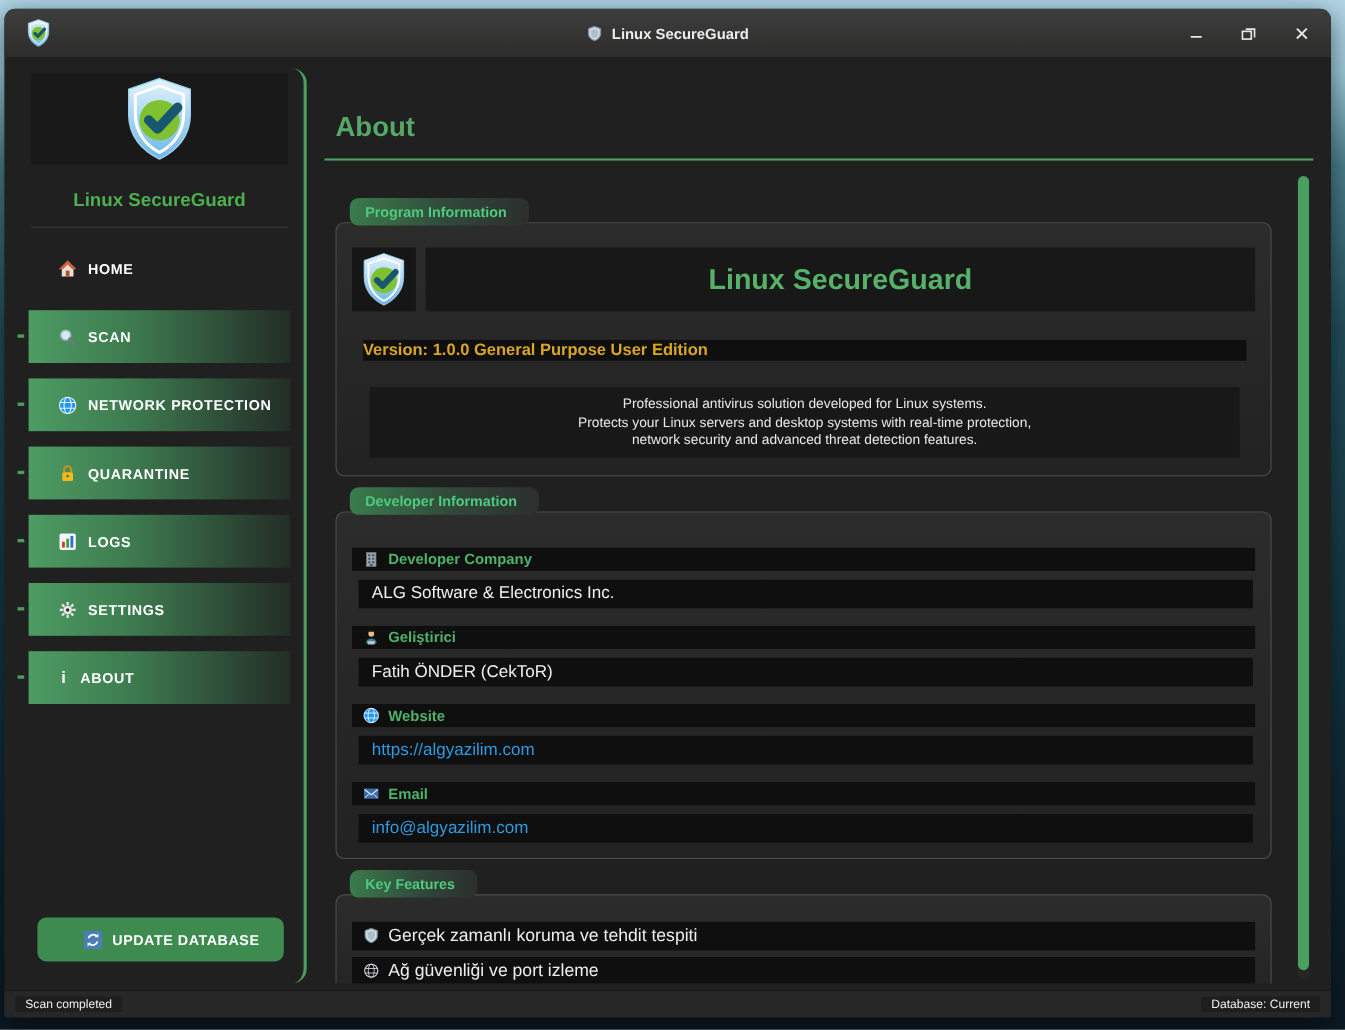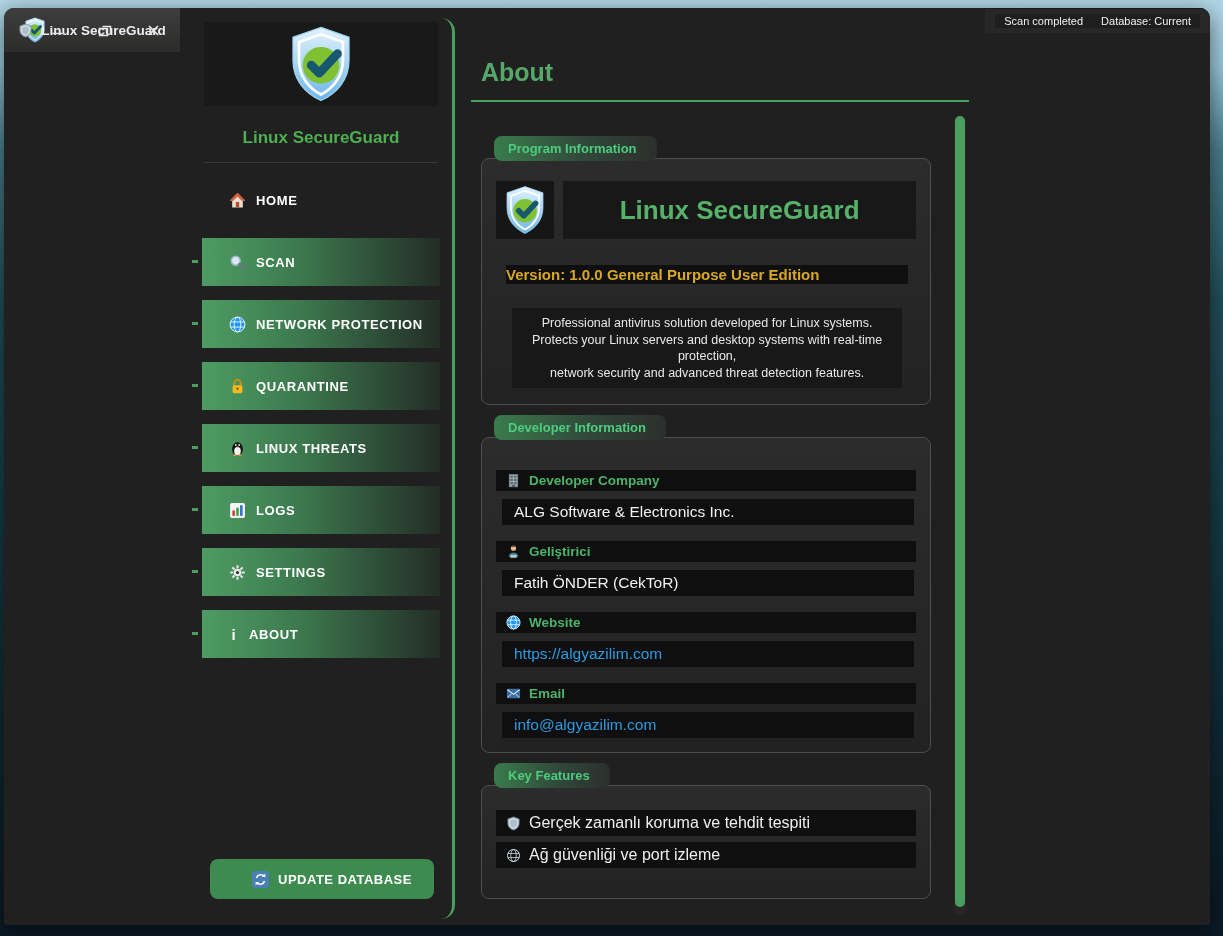--- a/index.html
+++ b/index.html
@@ -6,21 +6,21 @@
   html,body { width:1223px; height:936px; }
   body {
     font-family:"Liberation Sans","DejaVu Sans",sans-serif;
     background:linear-gradient(180deg,#b2d7e6 0%,#9ecbdd 7%,#4a818e 16%,#23505b 32%,#163c46 55%,#0e2430 85%,#0b1a26 100%);
     overflow:hidden; position:relative;
   }
   .window {
     position:absolute; left:4px; top:8px; width:1206px; height:917px;
     background:#202020; border-radius:10px 10px 3px 3px;
     box-shadow:0 6px 24px rgba(0,0,0,.55);
-    display:flex; flex-direction:row; overflow:hidden;
+    display:flex; flex-direction:column; overflow:hidden;
   }
   
   .titlebar { height:44px; flex:0 0 auto; background:linear-gradient(180deg,#3e3e3e,#2d2c2b);
     display:flex; align-items:center; padding:0 18px; position:relative; }
   .titlebar-title { position:absolute; left:0; right:0; display:flex; justify-content:center;
     align-items:center; gap:8px; color:#ececec; font-weight:bold; font-size:13.5px; pointer-events:none; }
   .win-controls { margin-left:auto; display:flex; gap:30px; align-items:center; z-index:2; }
   .win-btn { width:18px; height:18px; display:flex; align-items:center; justify-content:center; cursor:pointer; }
   
   .app-body { flex:1; display:flex; padding:10px 16px 6px 14px; min-height:0; }
@@ -191,31 +191,20 @@
         <div class="nav-item active">
           <svg class="nav-icon" viewBox="0 0 16 16">
             <path d="M5 7 V4.8 a3 3 0 0 1 6 0 V7" fill="none" stroke="#c89418" stroke-width="1.8"></path>
             <rect x="3.4" y="6.8" width="9.2" height="7.6" rx="1.4" fill="#f3b91d"></rect>
             <circle cx="8" cy="10.2" r="1.2" fill="#8a6408"></circle>
           </svg>
           <span class="nav-label">QUARANTINE</span>
         </div>
         <div class="nav-item active">
           <svg class="nav-icon" viewBox="0 0 16 16">
-            <ellipse cx="8" cy="8.6" rx="5" ry="6.6" fill="#141414"></ellipse>
-            <ellipse cx="8" cy="10.6" rx="3.1" ry="3.9" fill="#f2f2f2"></ellipse>
-            <circle cx="6.4" cy="4.6" r=".8" fill="#fff"></circle>
-              <circle cx="9.6" cy="4.6" r=".8" fill="#fff"></circle>
-            <path d="M6.8 6.2 L8 7.4 L9.2 6.2 Z" fill="#f0a020"></path>
-            <path d="M4.4 14.4 h2.4 M9.2 14.4 h2.4" stroke="#f0a020" stroke-width="1.4"></path>
-          </svg>
-          <span class="nav-label">LINUX THREATS</span>
-        </div>
-        <div class="nav-item active">
-          <svg class="nav-icon" viewBox="0 0 16 16">
             <rect x="1" y="1" width="14" height="14" rx="1.6" fill="#f2f4f6"></rect>
             <rect x="3.2" y="8" width="2.4" height="5" fill="#d03c2e"></rect>
             <rect x="6.8" y="5.4" width="2.4" height="7.6" fill="#3aa23a"></rect>
             <rect x="10.4" y="3" width="2.4" height="10" fill="#2f6fd0"></rect>
           </svg>
           <span class="nav-label">LOGS</span>
         </div>
         <div class="nav-item active">
           <svg class="nav-icon" viewBox="0 0 16 16">
             <g stroke="#e9e9e9" stroke-width="1.9">

